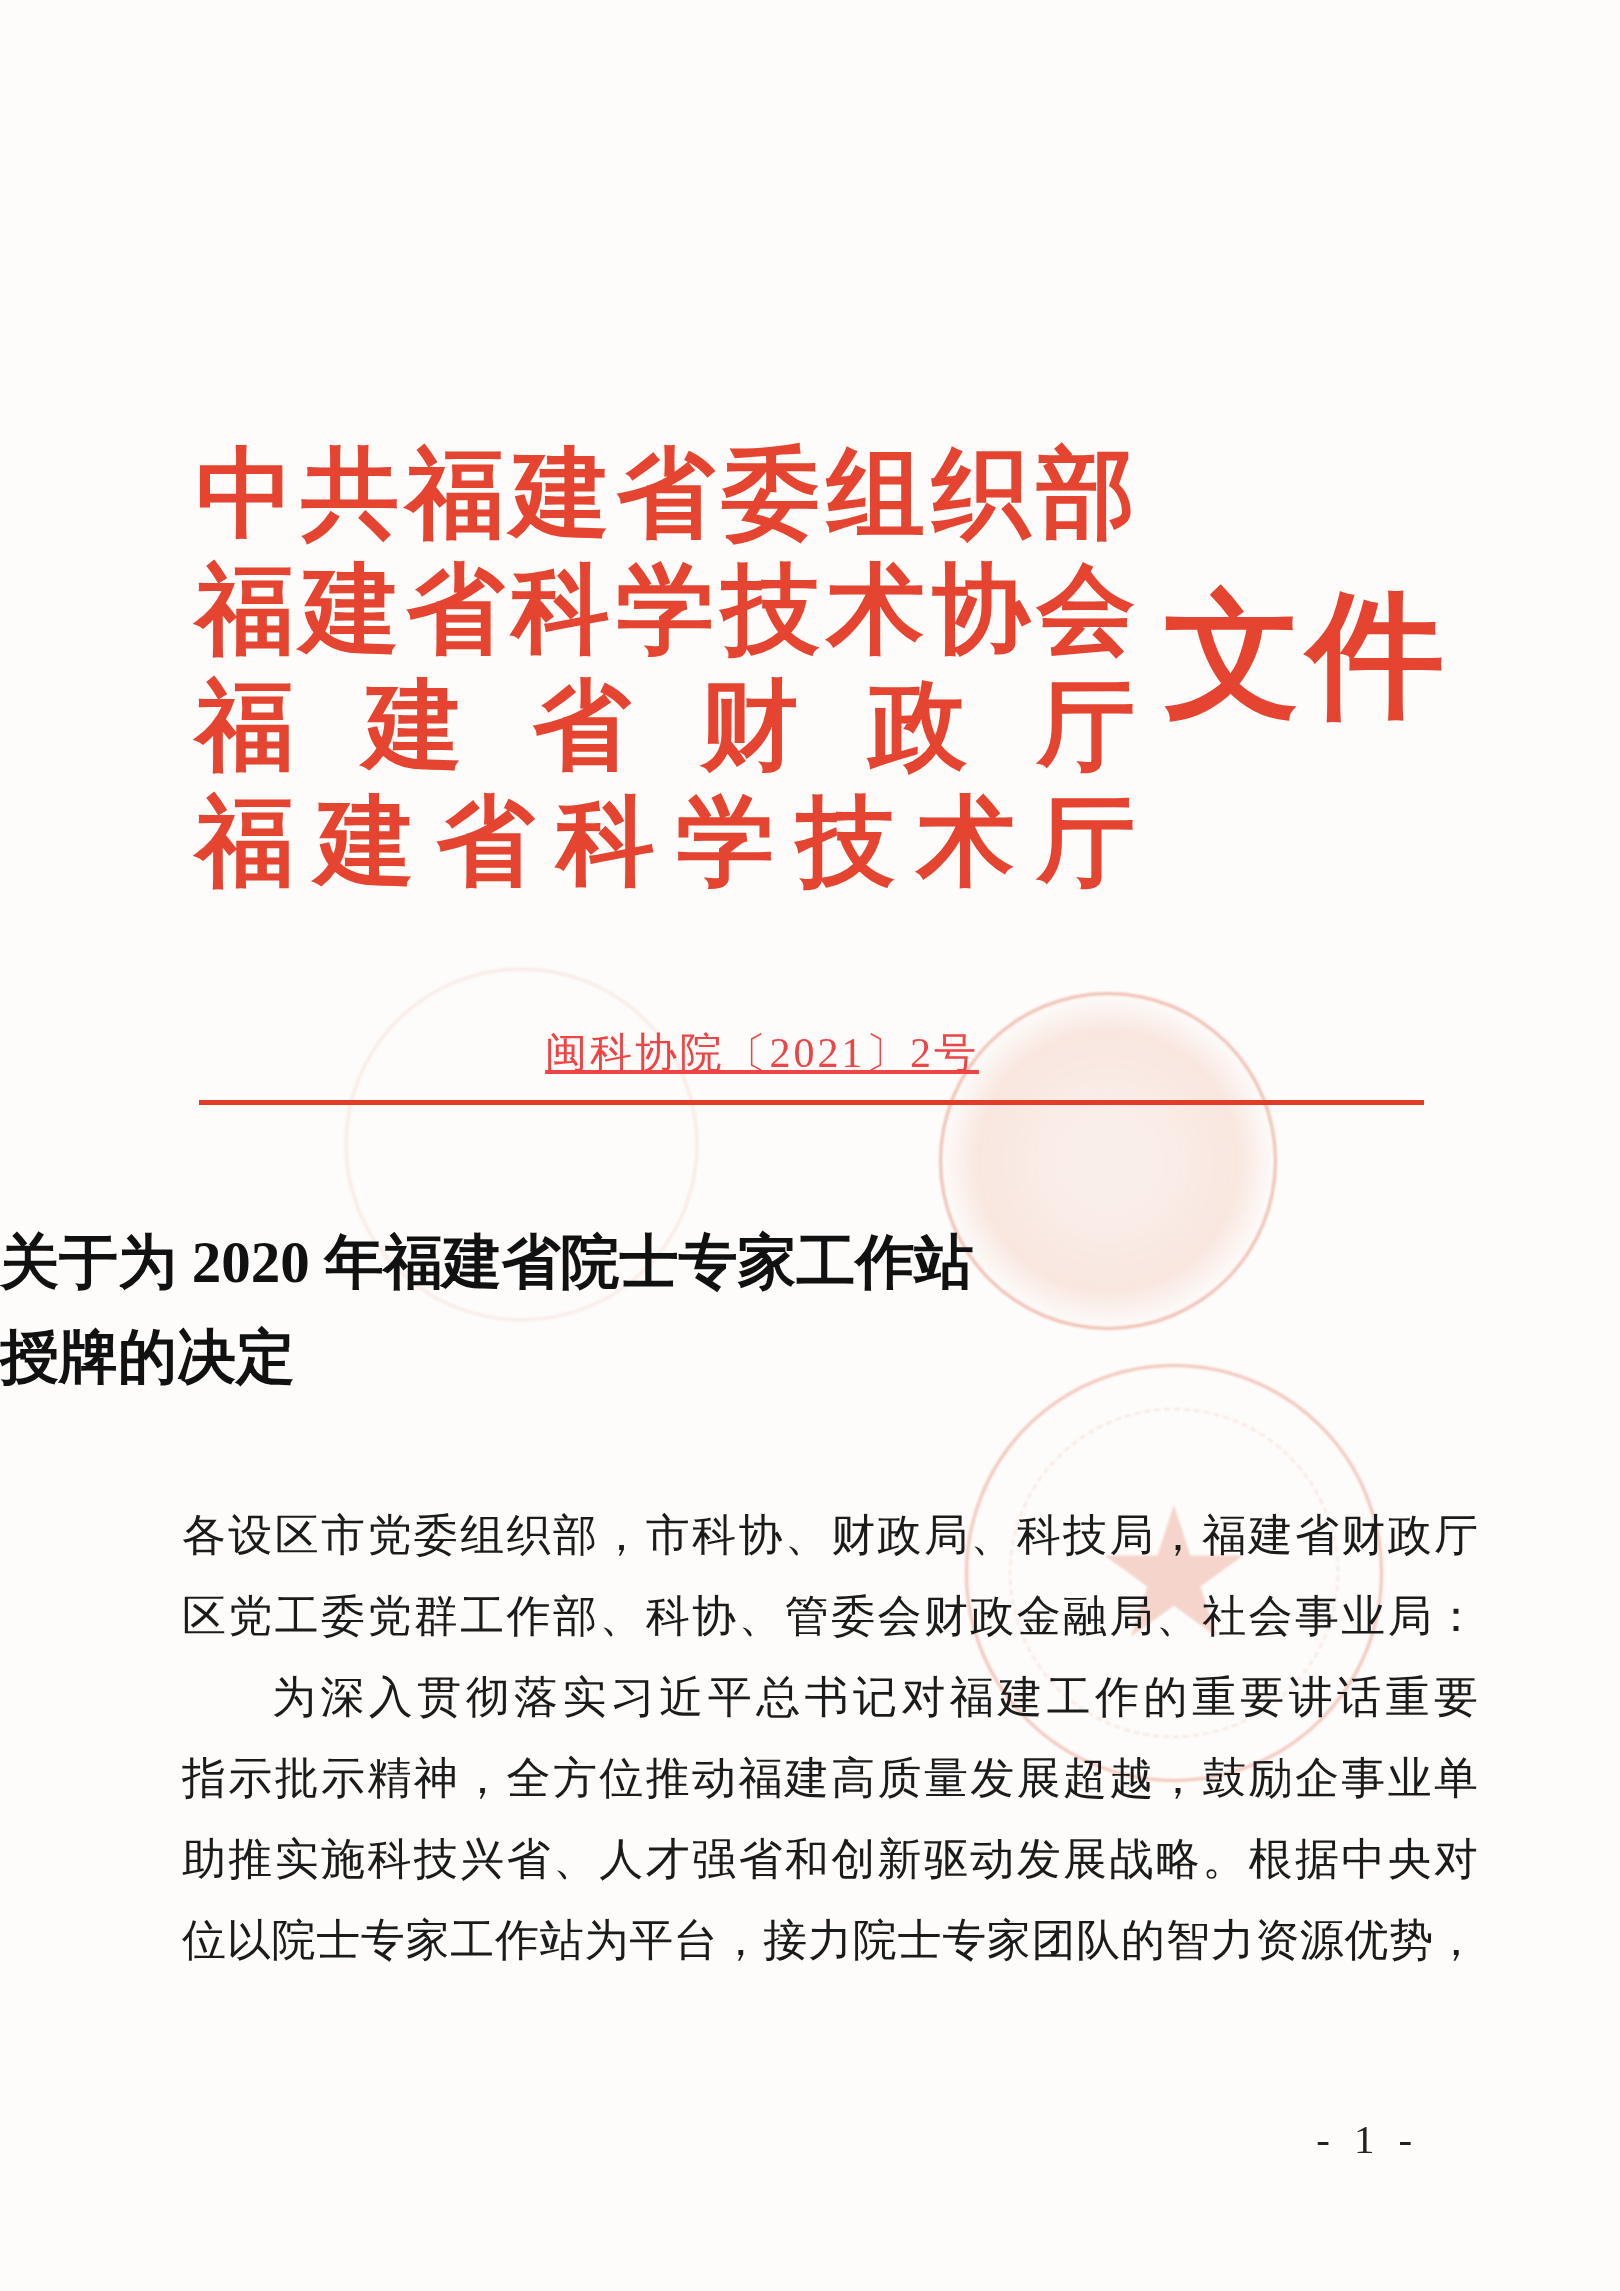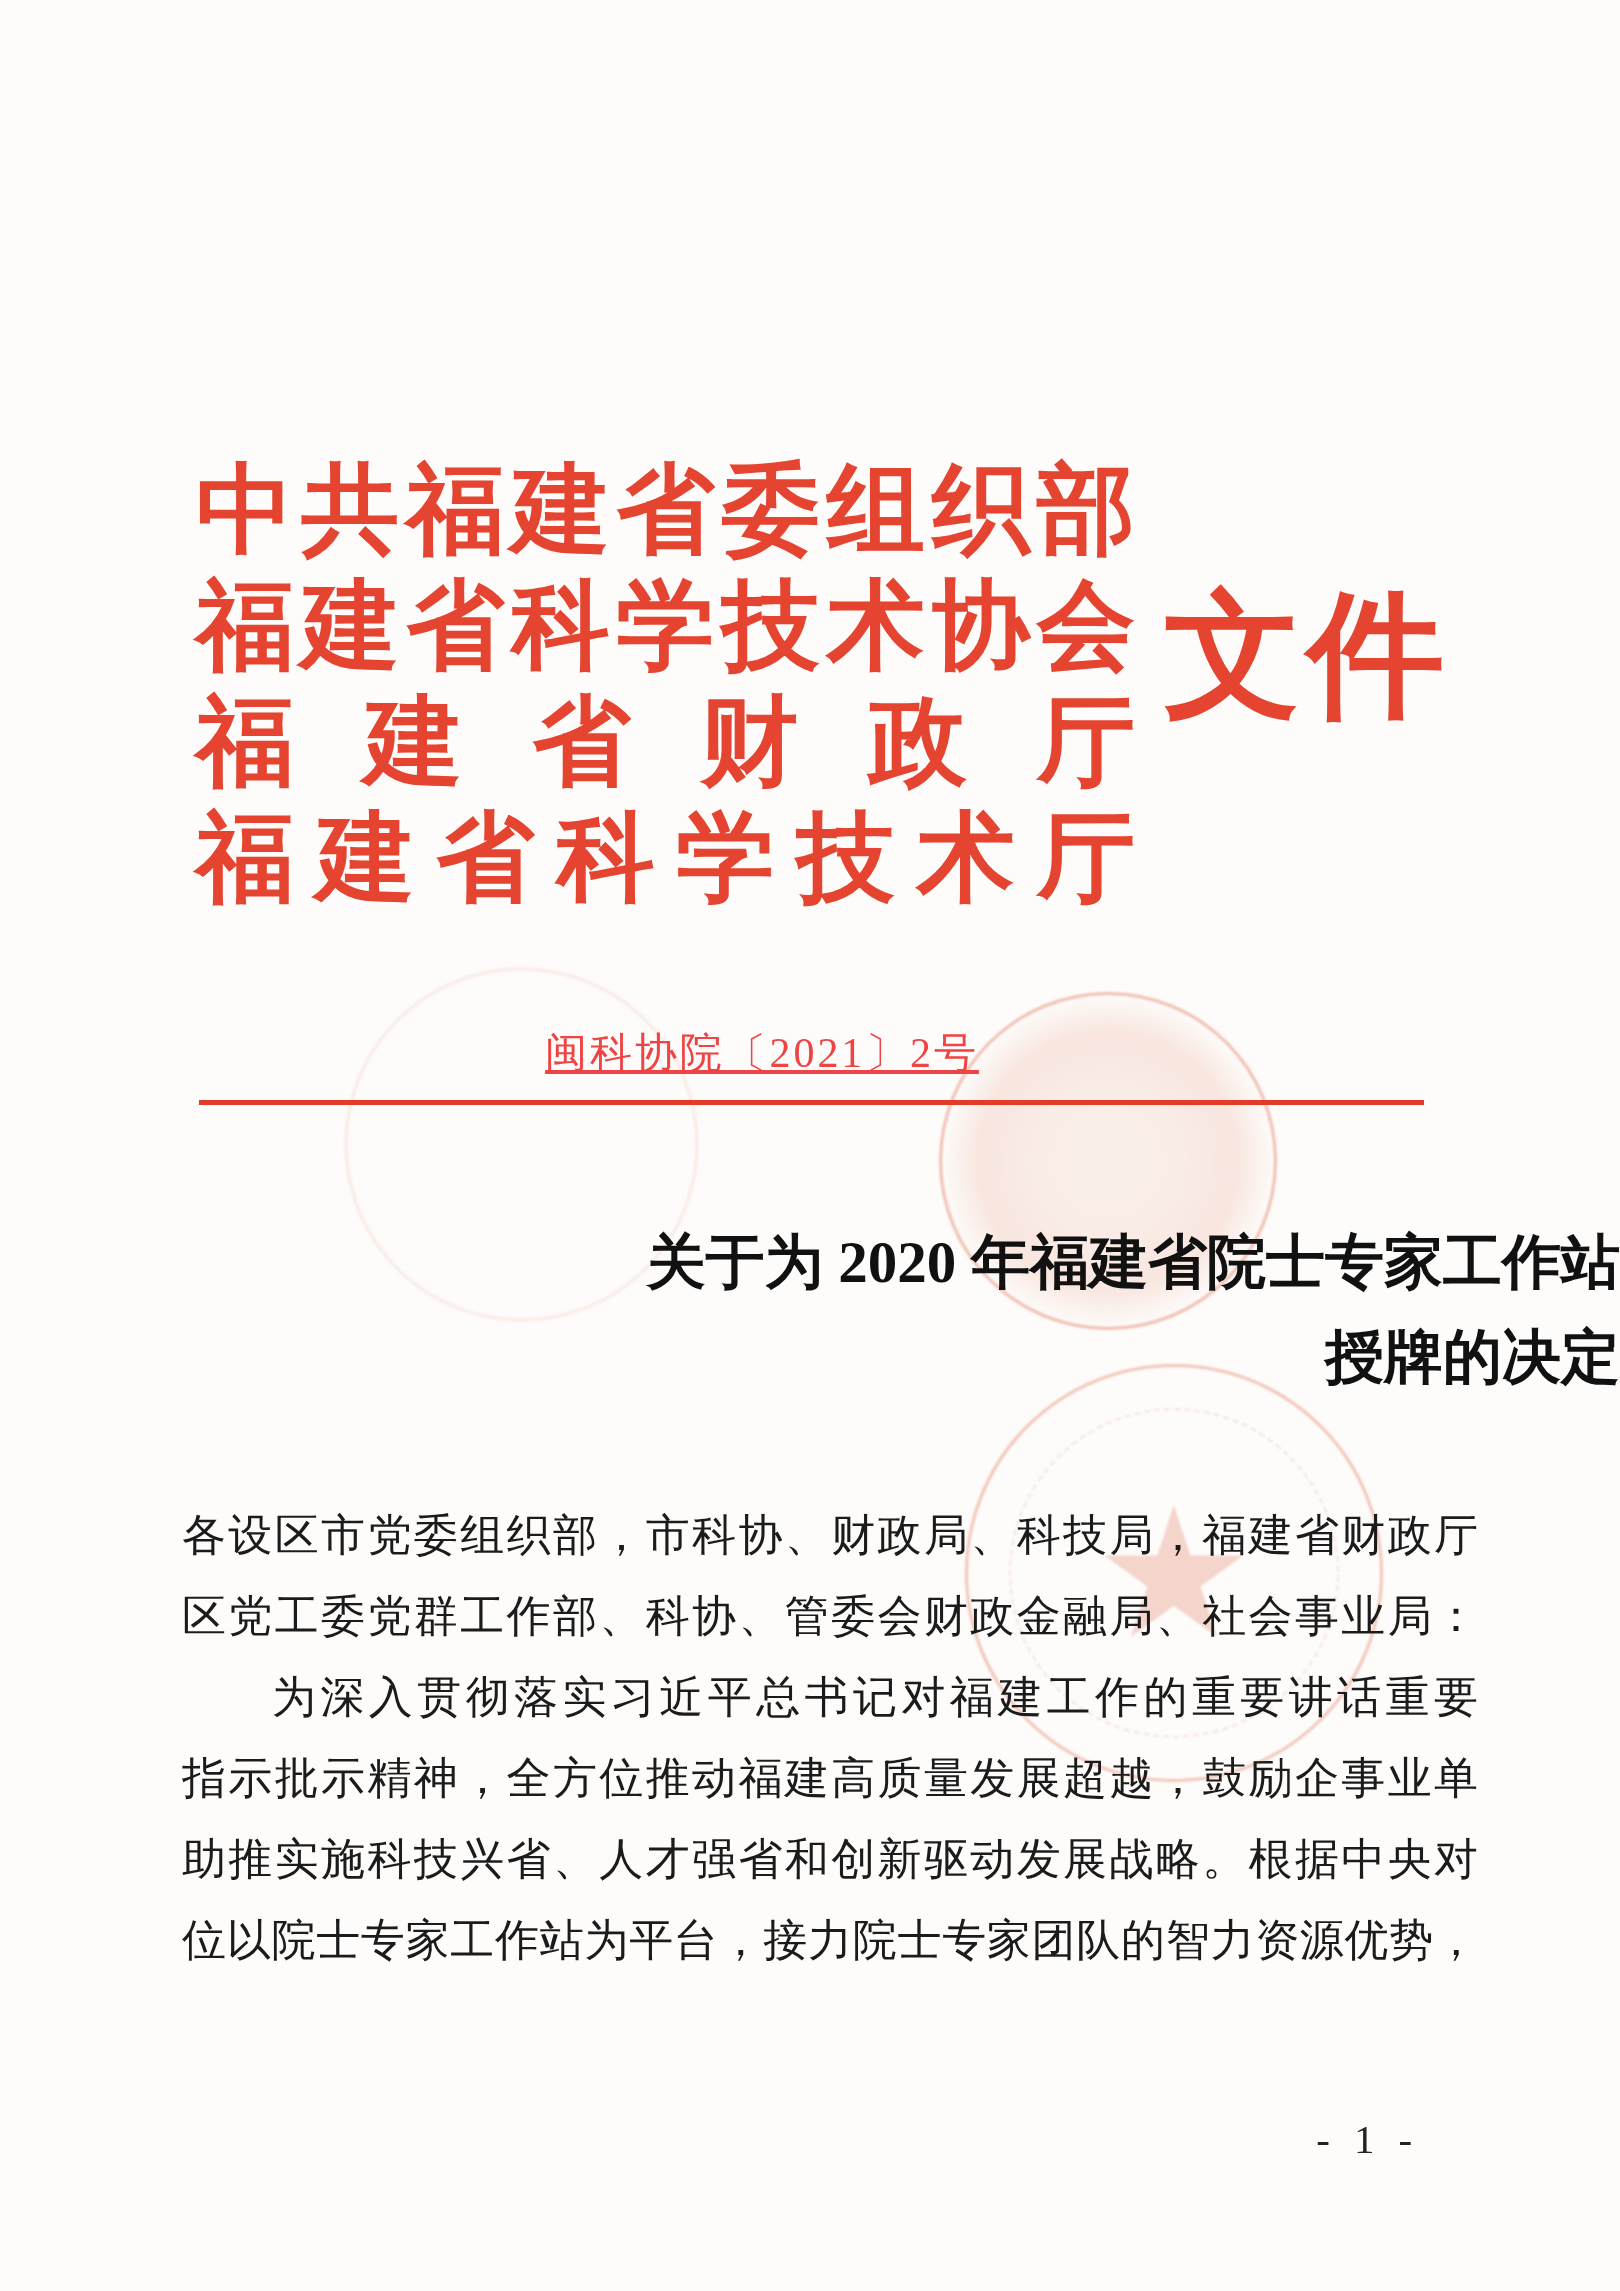--- a/index.html
+++ b/index.html
@@ -11,21 +11,21 @@
     background: #fdfcfa;
     overflow: hidden;
     font-family: "Liberation Serif", "DejaVu Serif", serif;
     color: var(--body-text, #1b1b1b);
   }
 
   
   .org-block {
     position: absolute;
     left: 196px;
-    top: 452px;
+    top: 436px;
     width: 939px;
   }
   .org-line {
     height: 116px;
     line-height: 116px;
     font-size: 98px;
     font-weight: bold;
     color: var(--header-red, #e54530);
     text-align: justify;
     text-align-last: justify;
@@ -62,21 +62,21 @@
     height: 4.9px;
     background: var(--rule-red, #e23b27);
   }
 
   
   .doc-title {
     position: absolute;
     top: 1215px;
     left: 0;
     right: 0;
-    text-align: right;
+    text-align: left;
     font-size: 59px;
     line-height: 95px;
     font-weight: bold;
     color: #111111;
   }
 
   
   .body-text {
     position: absolute;
     top: 1495px;

